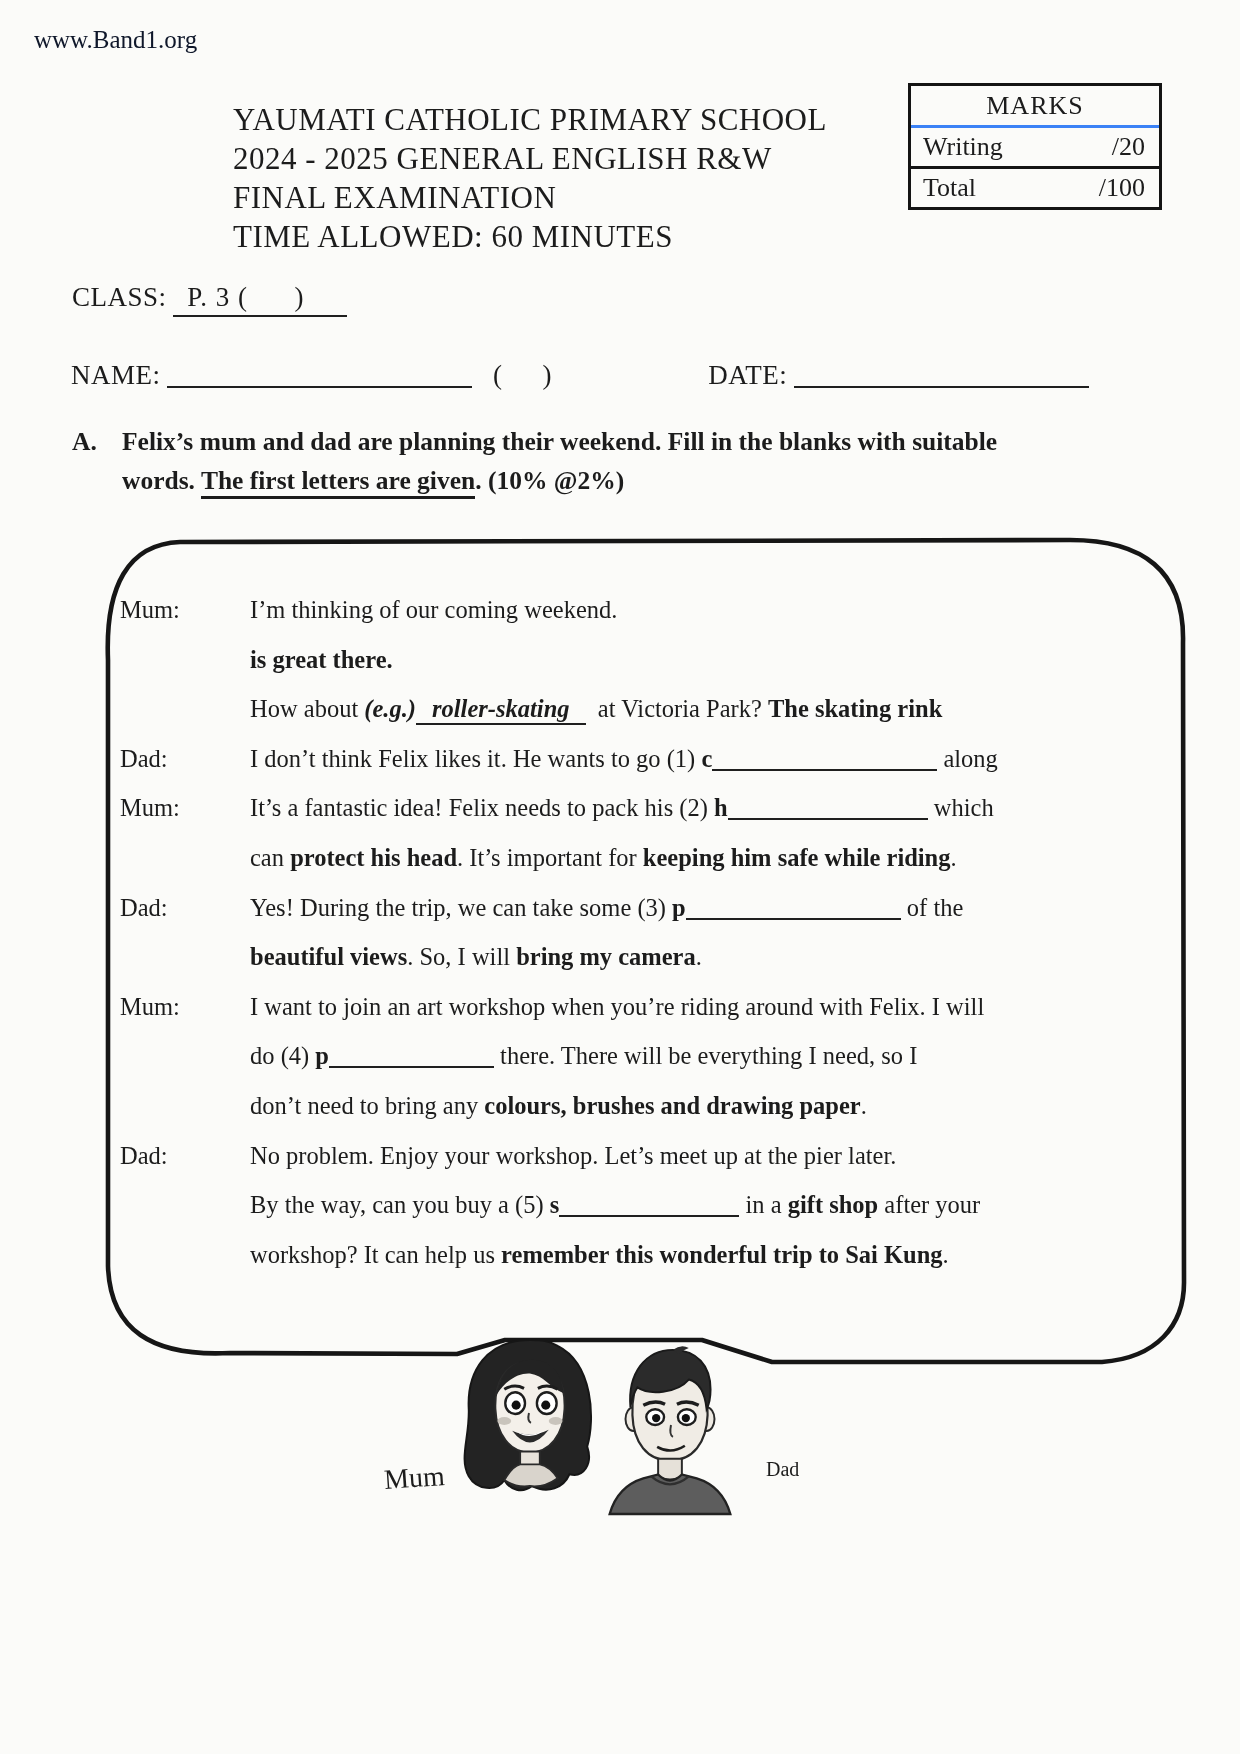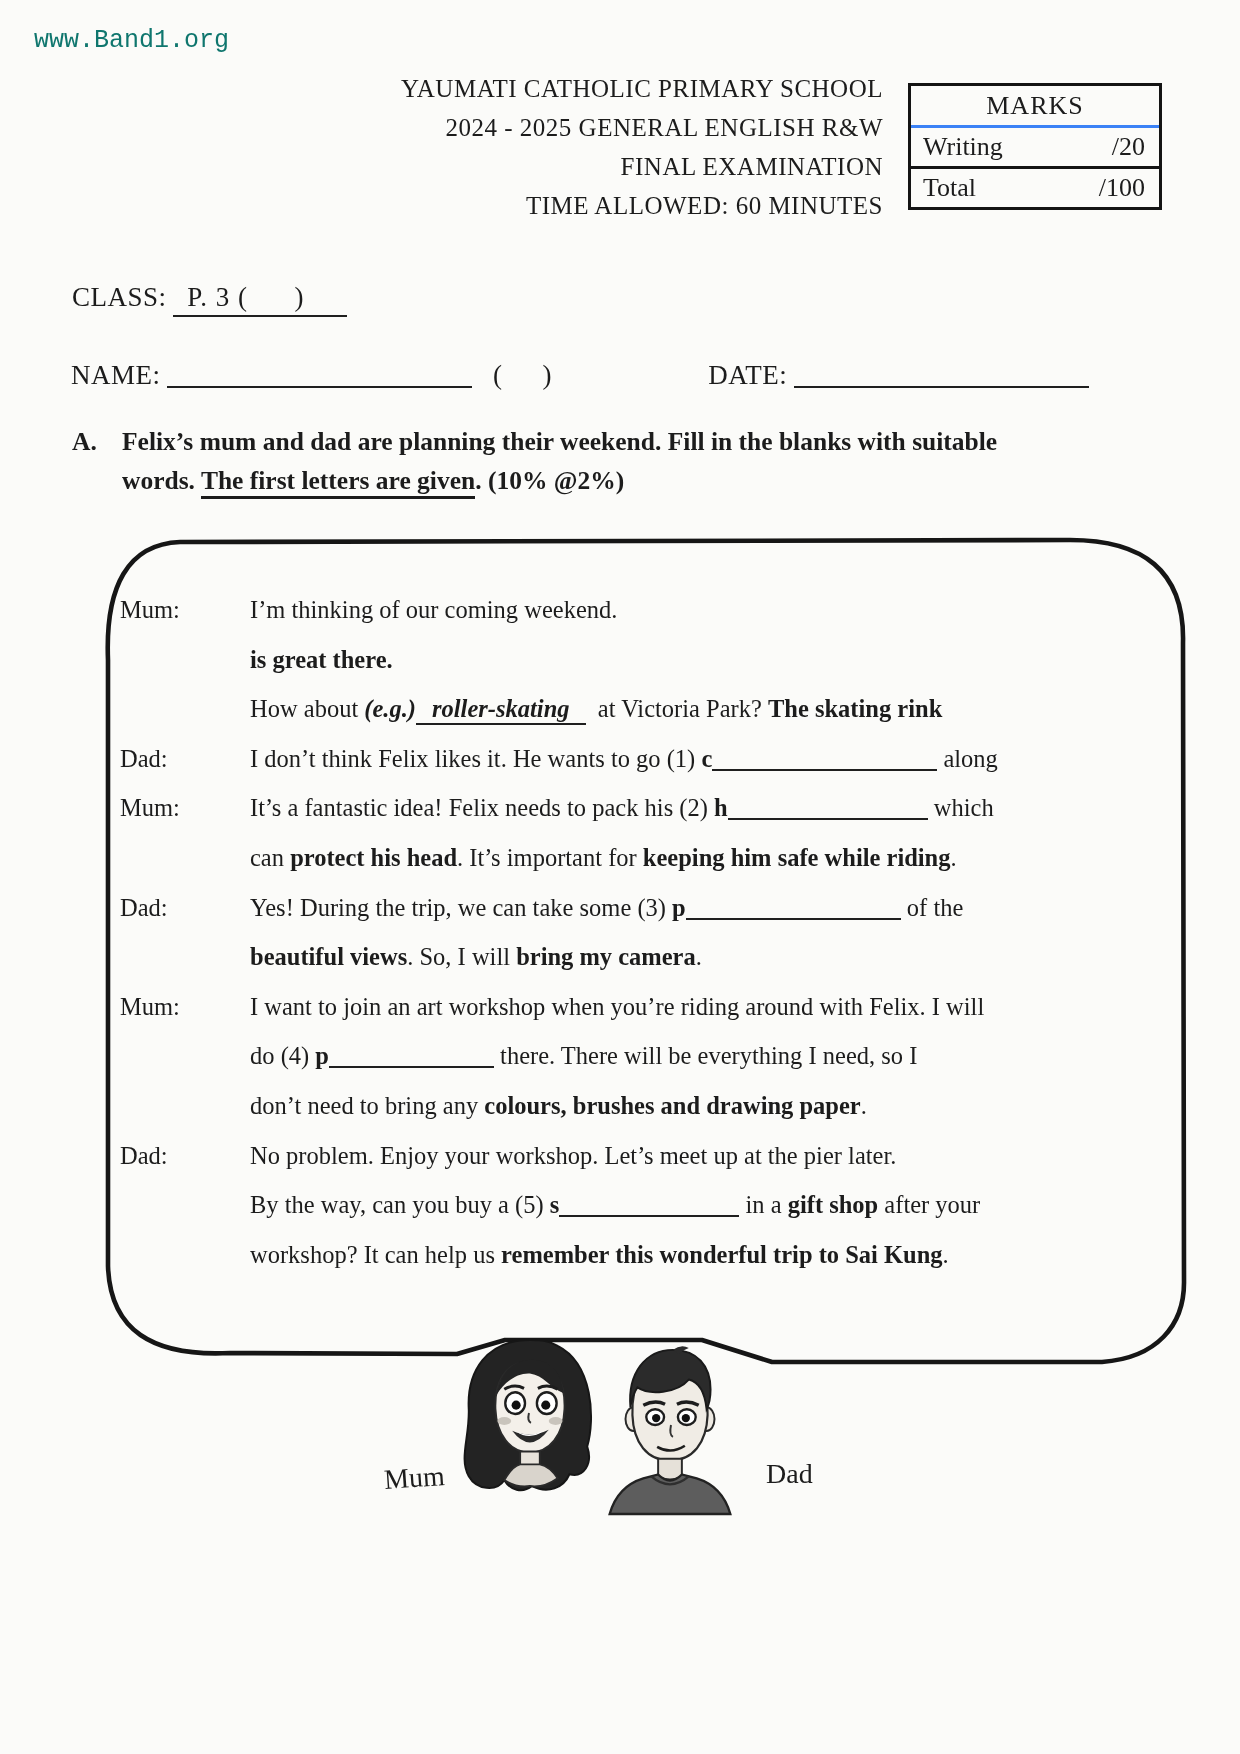--- a/index.html
+++ b/index.html
@@ -10,27 +10,27 @@
     margin:0 auto;
     background:#fbfbf9;
     color:#1c1c1c;
     font-family:"Liberation Serif", serif;
     overflow:hidden;
   }
   .abs{position:absolute;}
   
   #watermark{
     left:34px;top:26px;
-    font-family:Liberation Mono, monospace;
-    font-size:25px;color:#0f766e;
+    font-family:Liberation Serif, serif;
+    font-size:25px;color:#0f172a;
   }
   
   #header-block{
-    left:233px;top:69px;width:650px;
-    text-align:right;font-size:25px;line-height:39px;
+    left:233px;top:100px;width:650px;
+    text-align:left;font-size:31px;line-height:39px;
     letter-spacing:.5px;
   }
   
   #marks-table{
     left:908px;top:83px;width:248px;
     border:3px solid #141414;font-size:26px;
     background:transparent;
   }
   #marks-title{
     text-align:center;padding:5px 0 4px 0;
@@ -72,21 +72,21 @@
     border-bottom:2.8px solid #1f1f1f;padding:0 16px 1px 16px;
   }
   .blank{
     display:inline-block;border-bottom:2.6px solid #1f1f1f;height:20px;
     vertical-align:-4px;
   }
   
   #mum-portrait{left:452px;top:1336px;}
   #dad-portrait{left:585px;top:1338px;}
   #mum-label{left:384px;top:1462px;font-size:28px;transform:rotate(-4deg);}
-  #dad-label{left:766px;top:1458px;font-size:28px;}
+  #dad-label{left:766px;top:1458px;font-size:20px;}
 </style>
 </head>
 <body>
 
 <div id="page">
 
   <div id="watermark" class="abs">www.Band1.org</div>
 
   <div id="header-block" class="abs">
     <div>YAUMATI CATHOLIC PRIMARY SCHOOL</div>

